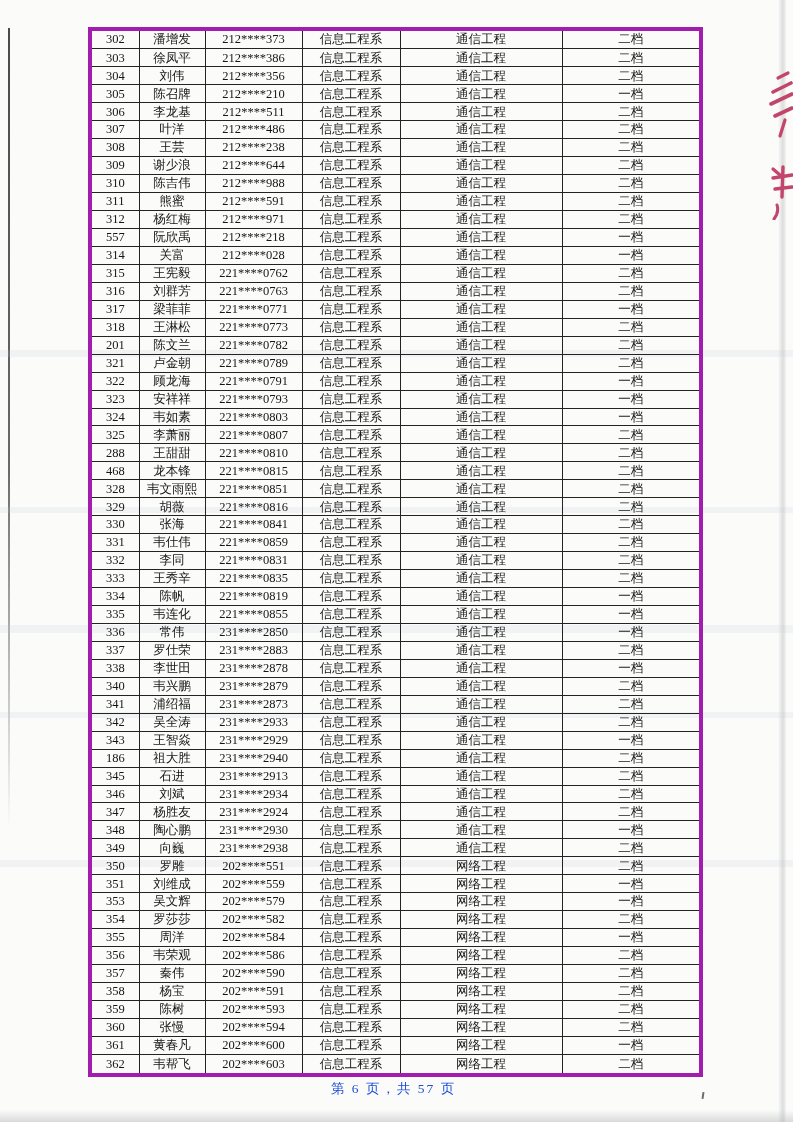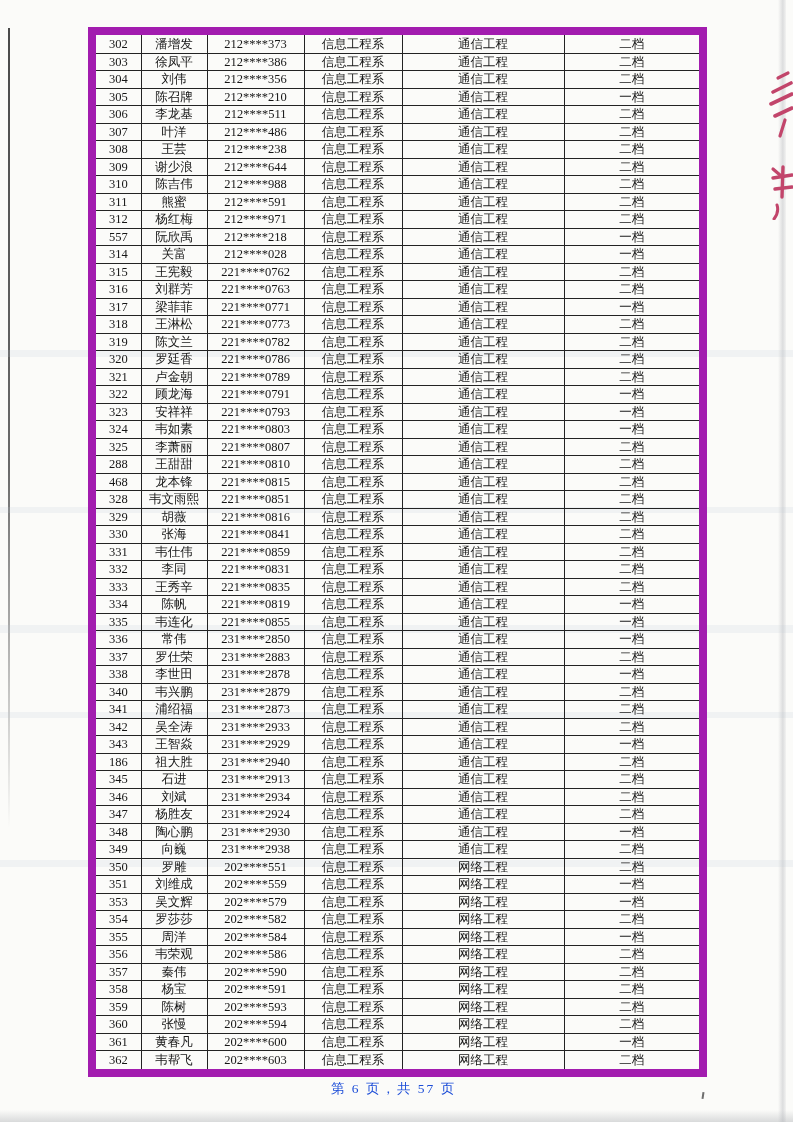--- a/index.html
+++ b/index.html
@@ -25,21 +25,21 @@
     position:absolute;left:0;top:1110px;width:793px;height:12px;
     background:linear-gradient(to bottom,rgba(175,178,182,0) 0%,rgba(175,178,182,0.45) 100%);
   }
   .streak{position:absolute;left:0;width:793px;background:rgba(188,196,210,0.16);}
   .speck{position:absolute;left:702px;top:1092px;width:2px;height:7px;background:#6e6e6e;transform:rotate(8deg);}
   
   table.roster{
     position:absolute;left:88px;top:27px;
     width:611px;height:1050px;
     border-collapse:collapse;table-layout:fixed;
-    border:8px solid #a21caf;
+    border:4px solid #a21caf;
   }
   table.roster td{
     border:1px solid #232323;
     text-align:center;vertical-align:middle;
     font-size:12.5px;line-height:1;
     padding:0;overflow:hidden;white-space:nowrap;
     color:#161616;
   }
   
   .red-mark{position:absolute;}
@@ -205,31 +205,23 @@
         </tr>
         <tr>
           <td>318</td>
           <td>王淋松</td>
           <td>221****0773</td>
           <td>信息工程系</td>
           <td>通信工程</td>
           <td>二档</td>
         </tr>
         <tr>
-          <td>319</td>
+          <td>201</td>
           <td>陈文兰</td>
           <td>221****0782</td>
-          <td>信息工程系</td>
-          <td>通信工程</td>
-          <td>二档</td>
-        </tr>
-        <tr>
-          <td>320</td>
-          <td>罗廷香</td>
-          <td>221****0786</td>
           <td>信息工程系</td>
           <td>通信工程</td>
           <td>二档</td>
         </tr>
         <tr>
           <td>321</td>
           <td>卢金朝</td>
           <td>221****0789</td>
           <td>信息工程系</td>
           <td>通信工程</td>

